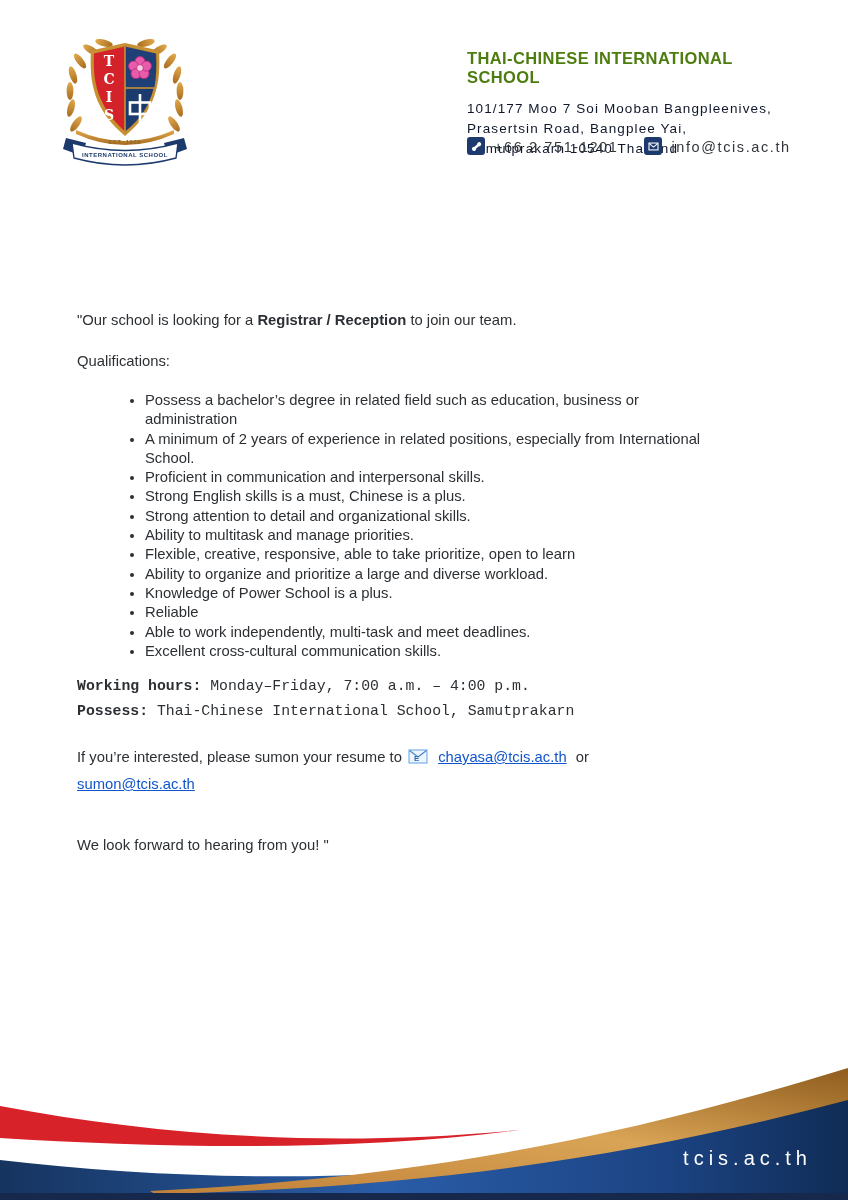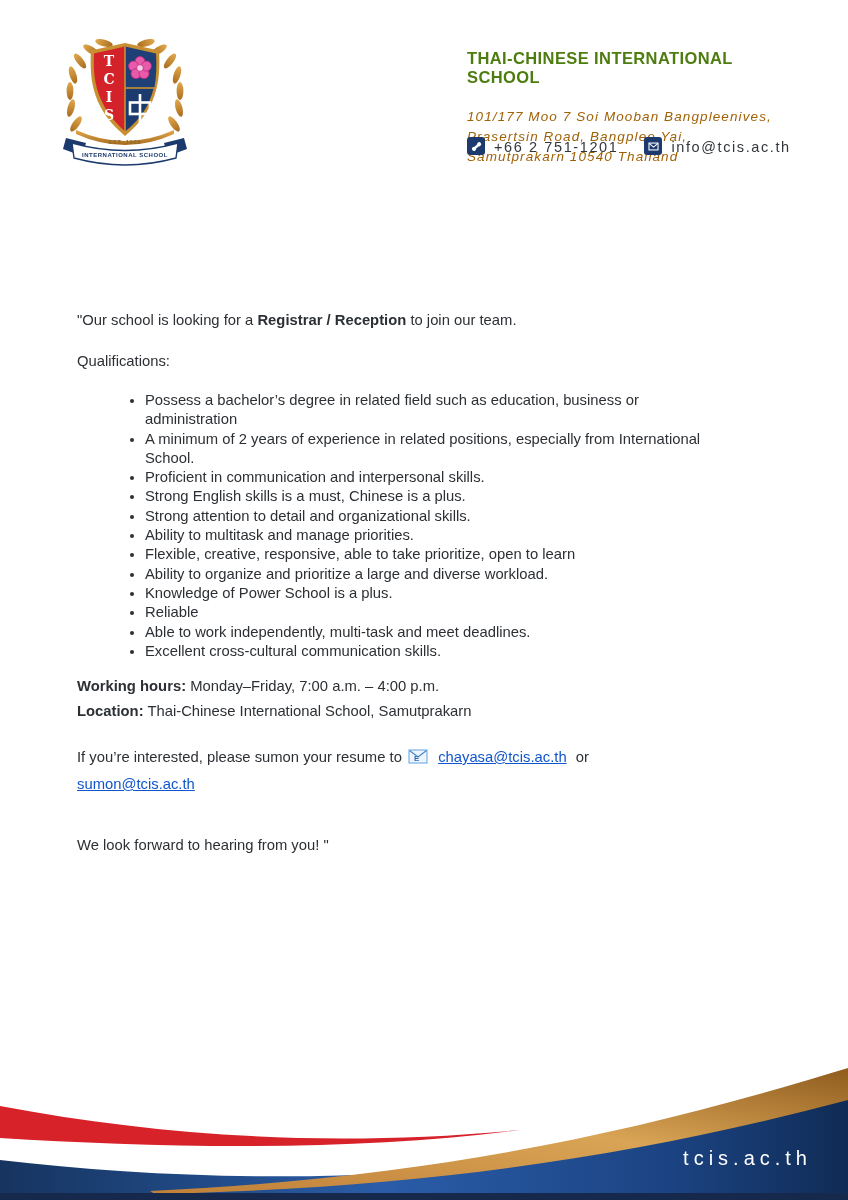--- a/index.html
+++ b/index.html
@@ -6,32 +6,32 @@
   .page {
     position:relative; width:848px; height:1200px; margin:0 auto;
     background:#ffffff; overflow:hidden;
     font-family:"Liberation Sans","DejaVu Sans",sans-serif;
     color:#2c3034;
   }
   
   .logo-wrap { position:absolute; left:58px; top:30px; width:134px; height:142px; }
   .hdr { position:absolute; left:467px; top:49px; width:340px; }
   .hdr-title { font-size:16.5px; font-weight:700; letter-spacing:0.4px; color:#4d7c0f; }
-  .hdr-addr  { margin-top:20px; font-size:13.5px; letter-spacing:1.1px; line-height:20px; color:#a16207;font-style:italic; }
+  .hdr-addr  { margin-top:12px; font-size:13.5px; letter-spacing:1.1px; line-height:20px; color:#0f172a; }
   .hdr-contact { position:absolute; left:467px; top:137px; display:flex; align-items:flex-end; font-size:14.5px; letter-spacing:1.6px; color:#33373c; }
   .sq-icon { width:18px; height:18px; border-radius:3px; background:#1d3a6e; display:inline-flex; align-items:center; justify-content:center; margin-right:9px; }
   .hdr-contact .gap { width:26px; }
   
   .para { position:absolute; left:77px; width:680px; font-size:14.8px; line-height:19.5px; }
   .b { font-weight:700;text-align:right; }
   .p-intro { top:311px; }
   .p-qual  { top:352px; font-weight:400; }
   ul.qual-list { position:absolute; left:77px; top:391px; width:668px; margin:0; padding:0 0 0 68px; }
   ul.qual-list li { font-size:14.8px; line-height:19.3px; white-space:pre-line; color:#2c3034; }
-  .p-hours { top:674px; line-height:24.5px; }
+  .p-hours { top:674px; line-height:24.5px;font-family:Liberation Mono, monospace; }
   .p-resume{ top:745px; line-height:25px; }
   .p-close { top:836px; }
   a.mail-link { color:#1155cc; text-decoration:underline; }
   .or-word { margin-left:9px; }
   .inline-mail-icon { display:inline-block; vertical-align:-2px; margin:0 6px 0 2px; }
   
   .footer-svg { position:absolute; left:0; bottom:0; width:848px; height:140px; display:block; }
   .footer-domain {
     position:absolute; right:36px; bottom:30px; color:#ffffff;
     font-size:20px; letter-spacing:5px; font-weight:500;
@@ -169,21 +169,21 @@
 
       <li>Reliable</li>
 
       <li>Able to work independently, multi-task and meet deadlines.</li>
 
       <li>Excellent cross-cultural communication skills.</li>
     </ul>
 
   <div class="para p-hours">
     <div><span class="b">Working hours:</span><span> Monday–Friday, 7:00 a.m. – 4:00 p.m.</span></div>
-    <div><span class="b">Location:</span><span> Thai-Chinese International School, Samutprakarn</span></div>
+    <div><span class="b">Possess:</span><span> Thai-Chinese International School, Samutprakarn</span></div>
   </div>
 
   <div class="para p-resume">
     <div>
       <span>If you’re interested, please sumon your resume to</span>
       <span class="inline-mail-icon">
         <svg width="20" height="15" viewBox="0 0 20 15">
           <rect x="1" y="1" width="18" height="13" fill="#eef5fd" stroke="#7ab1e8" stroke-width="1.2"></rect>
           <path d="M1.5,1.5 L10,8 L18.5,1.5" fill="none" stroke="#4a86c8" stroke-width="1.2"></path>
           <text x="6" y="11.5" font-size="8" font-weight="700" fill="#2f6db4">E</text>

